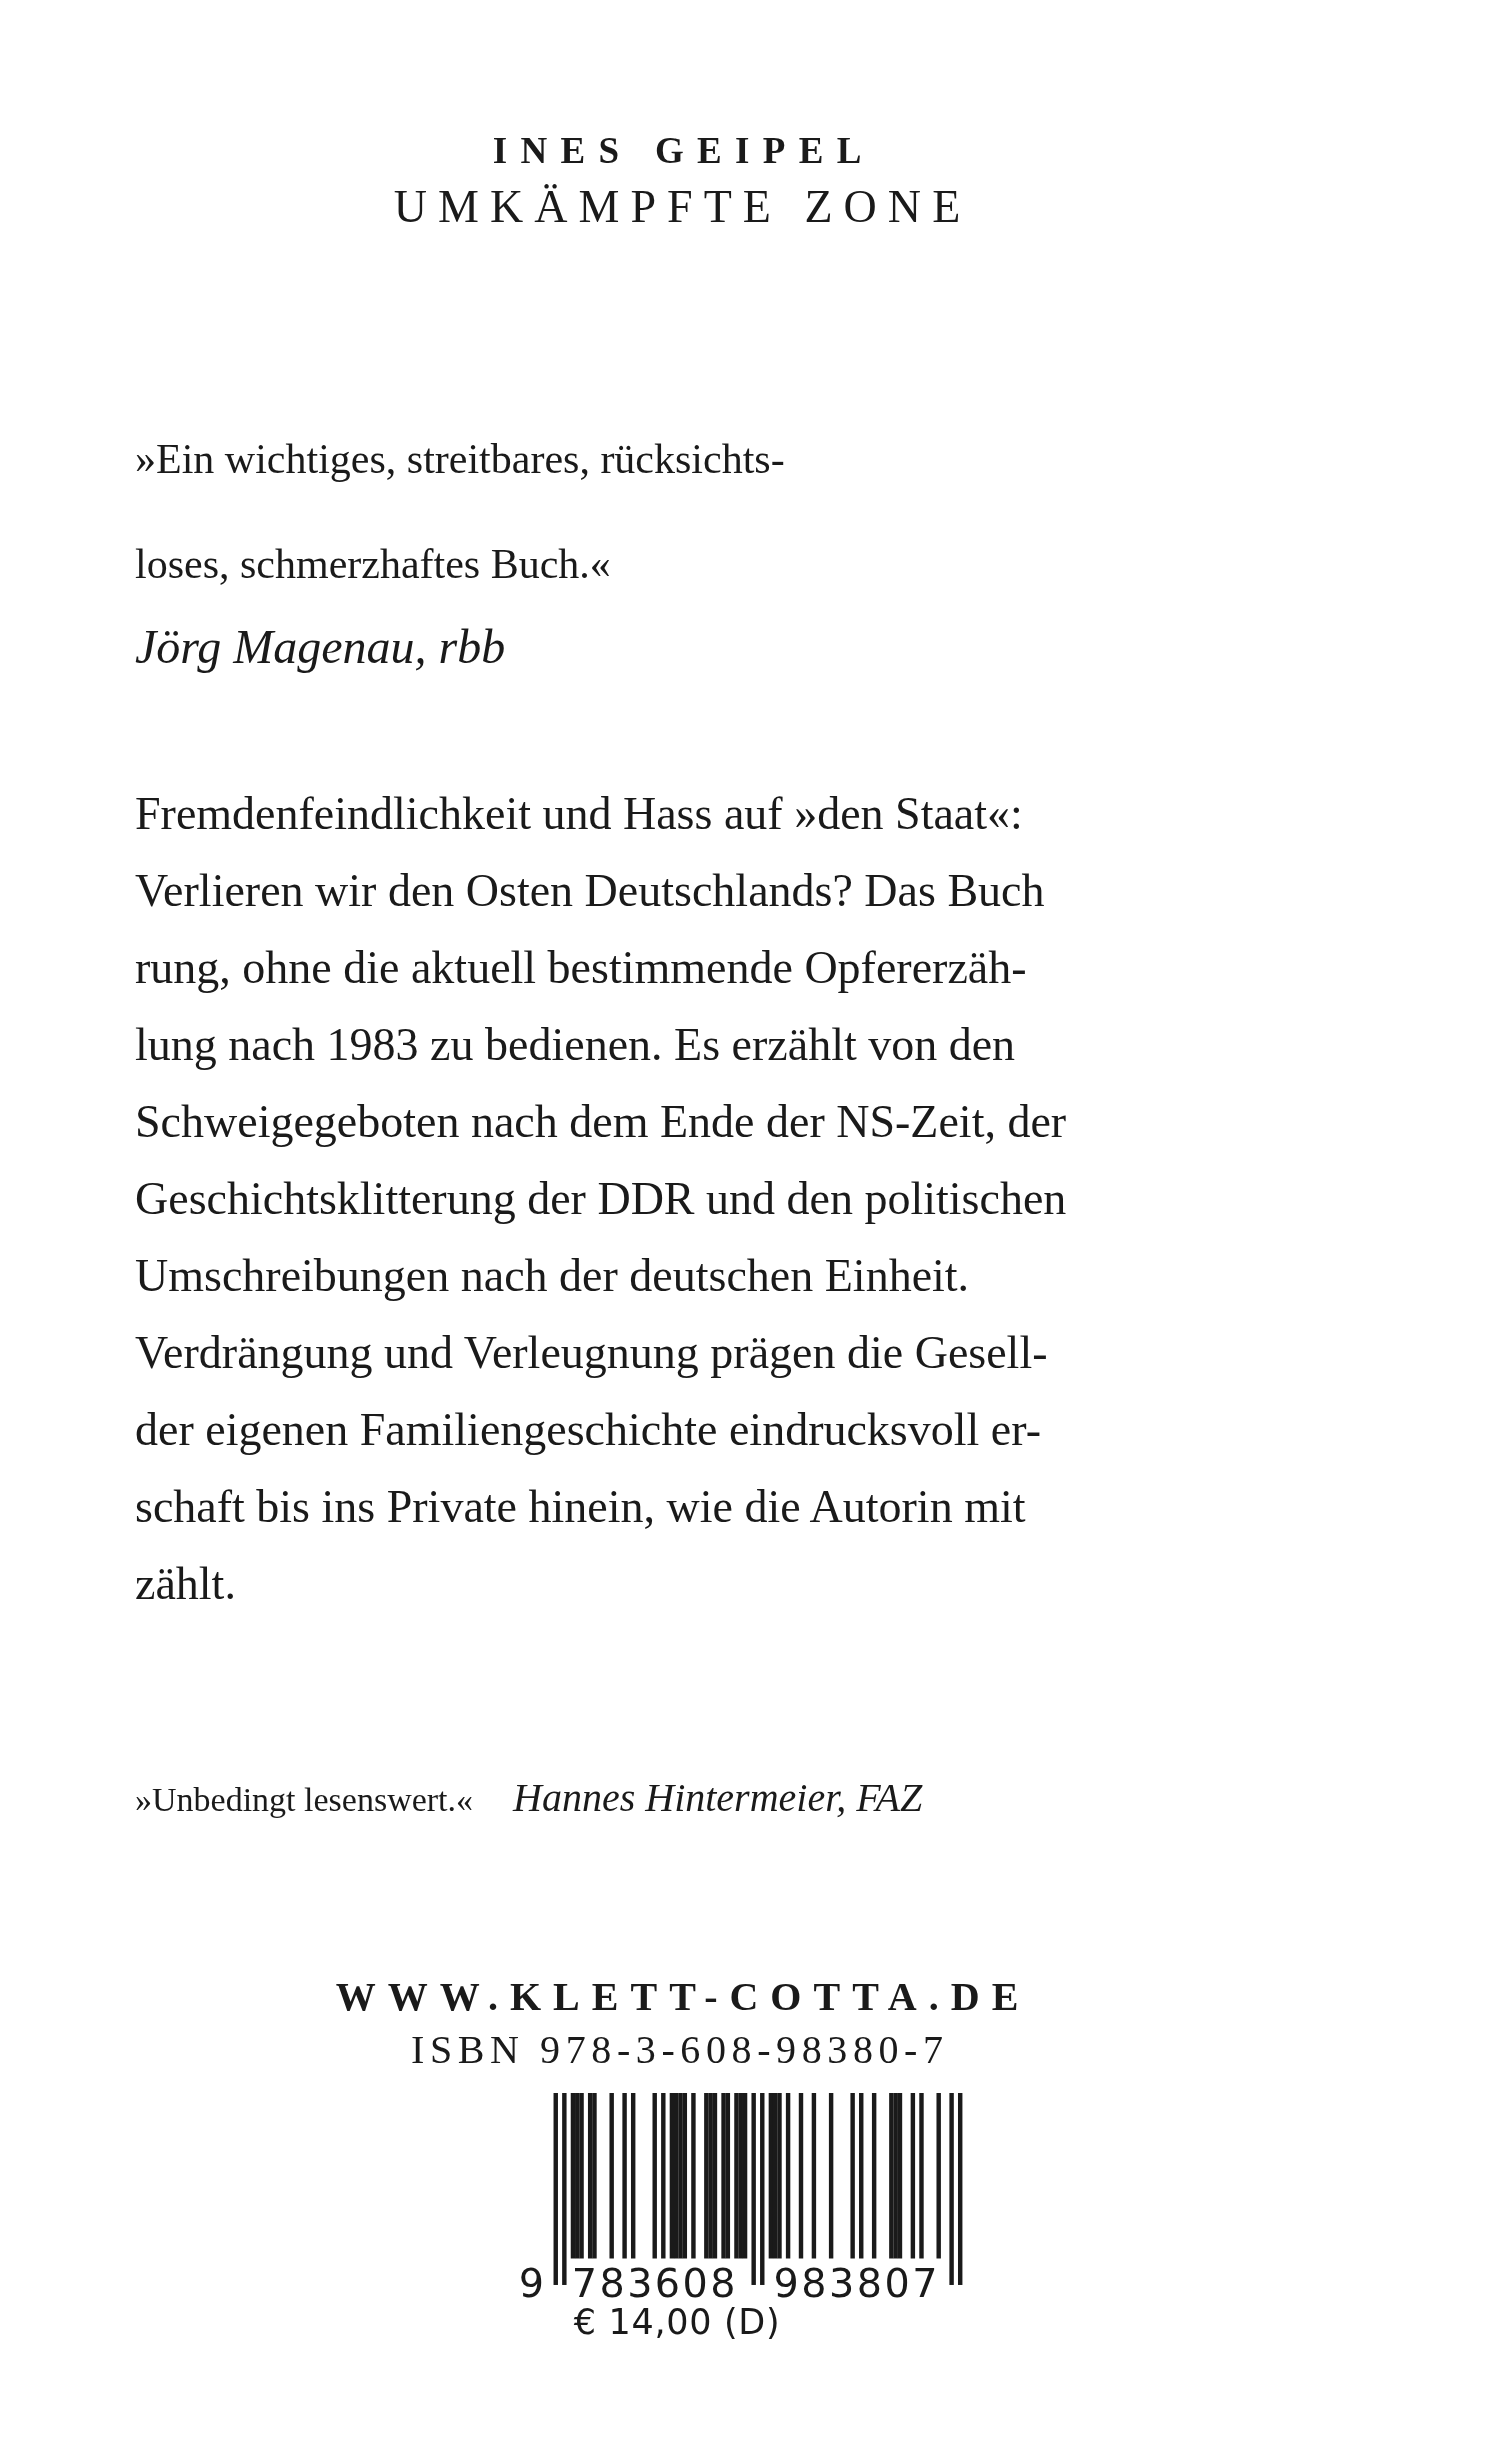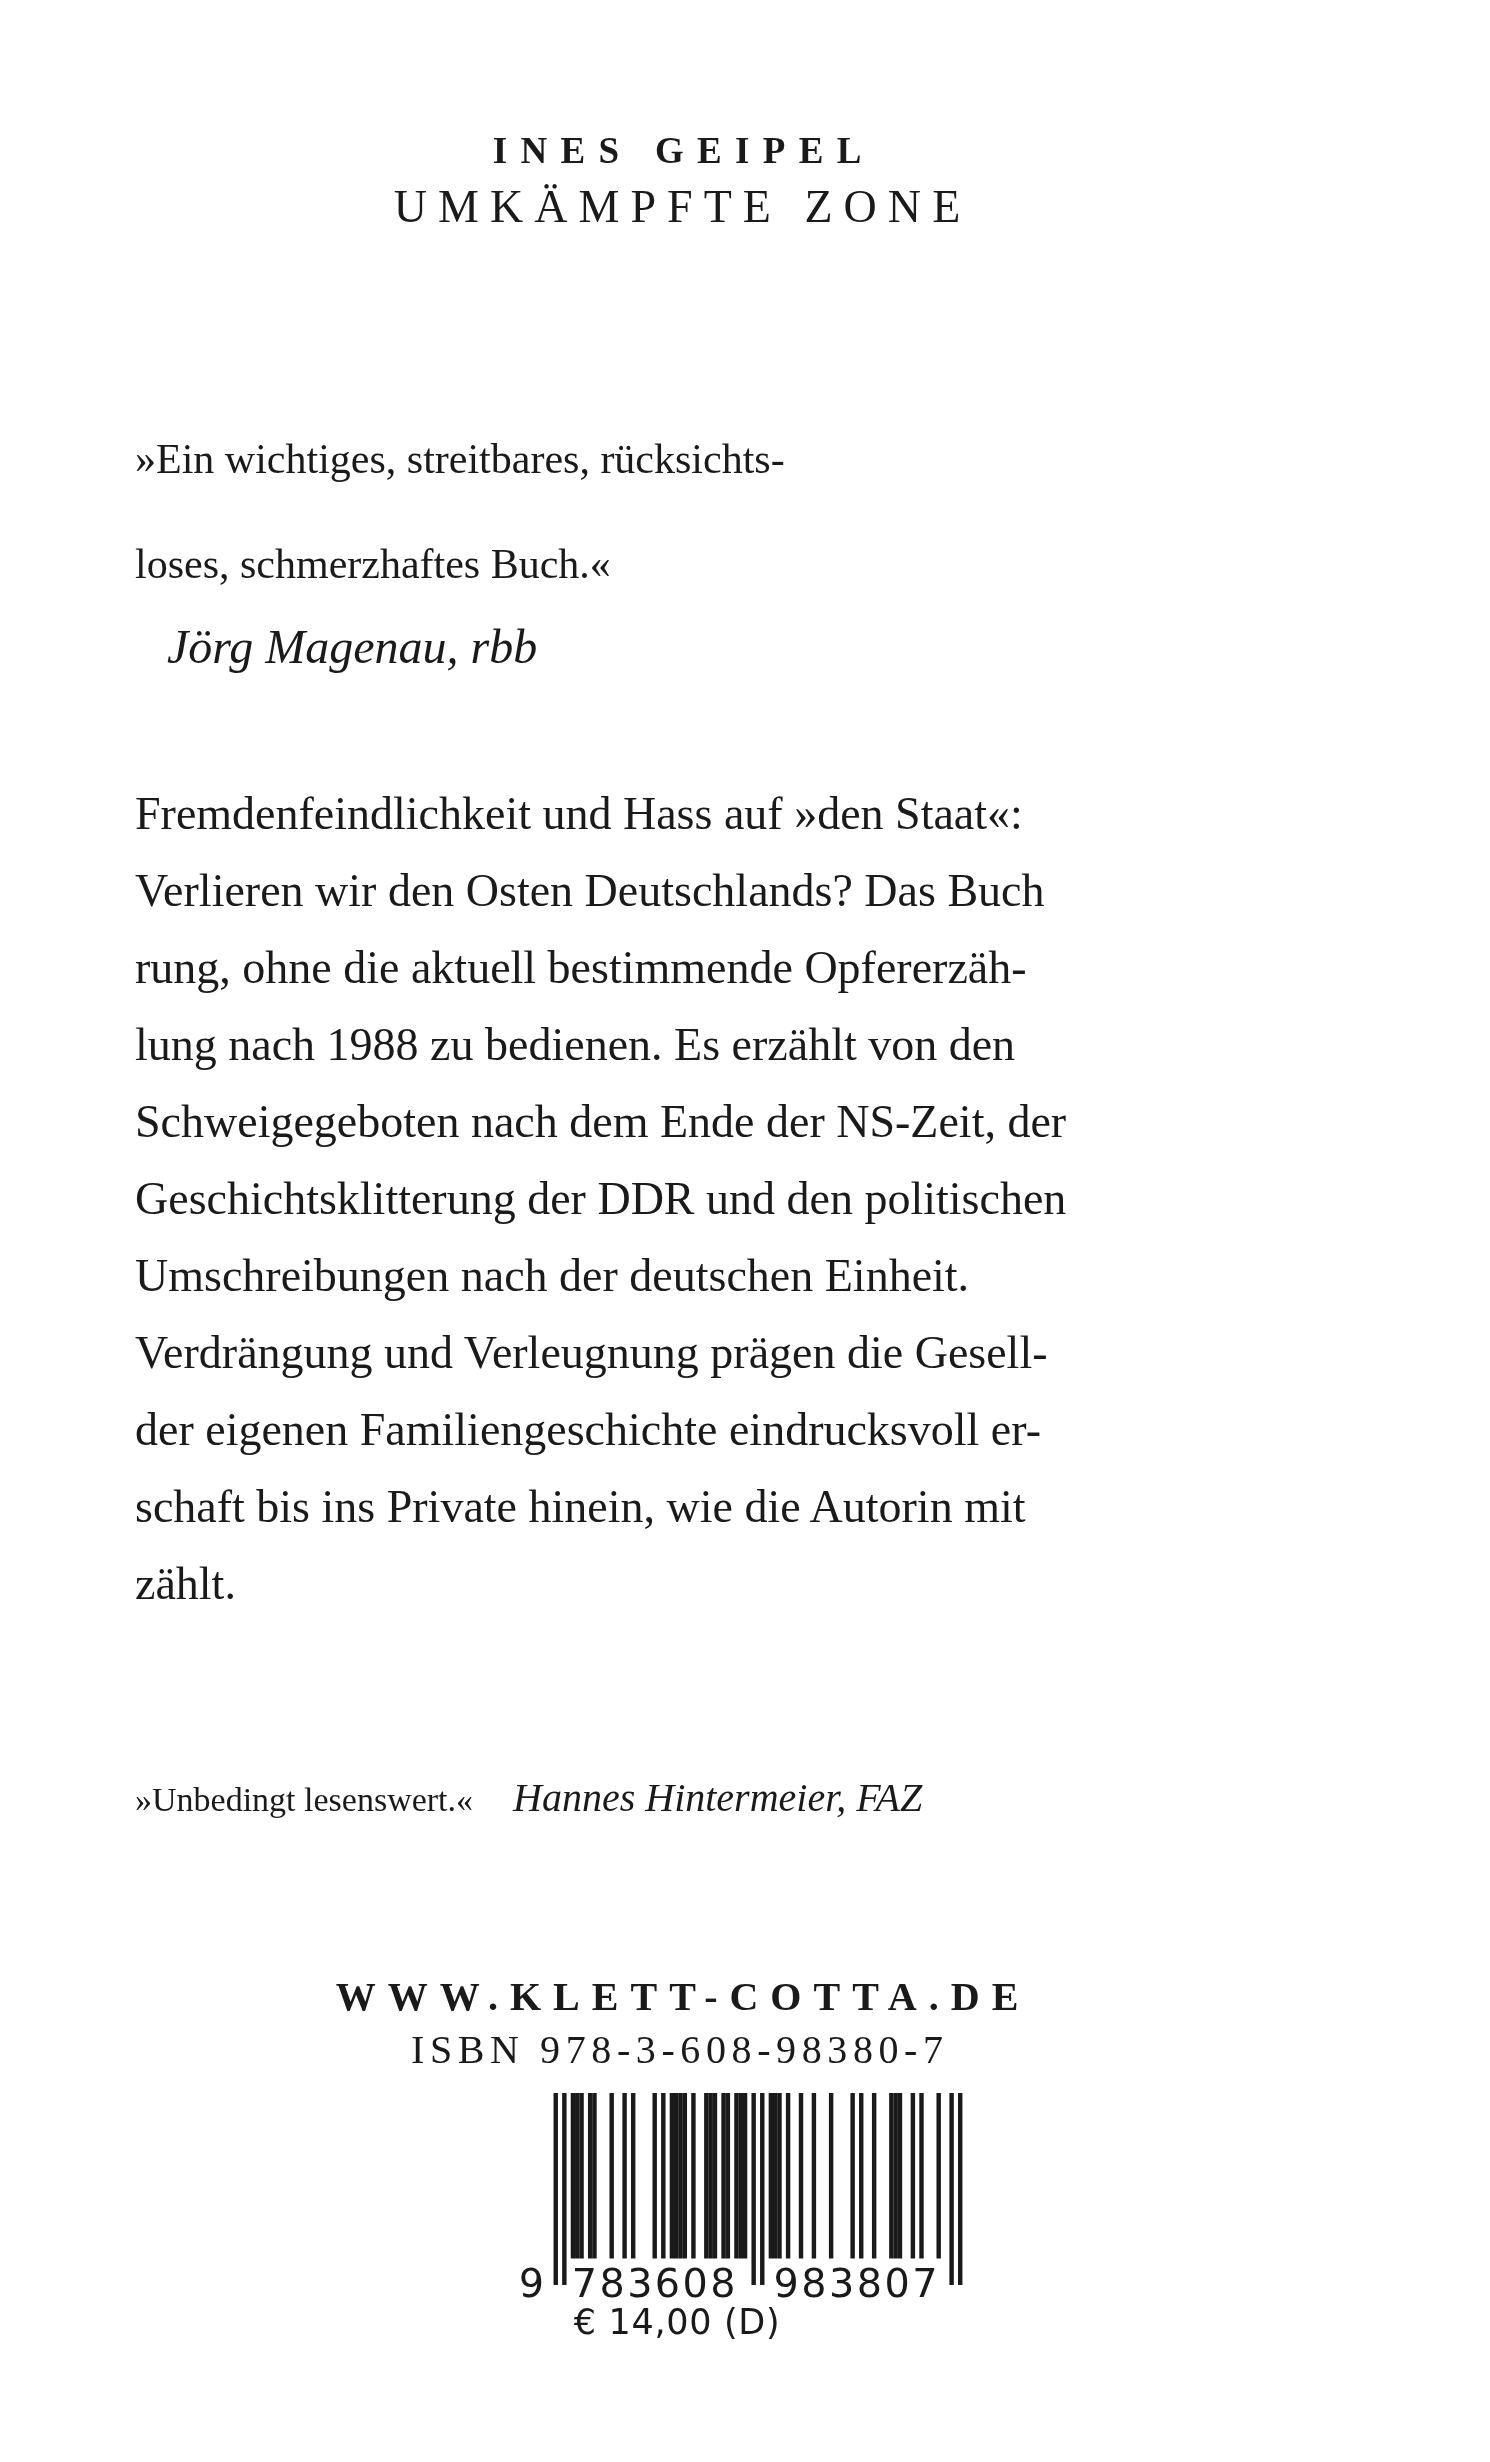--- a/index.html
+++ b/index.html
@@ -20,21 +20,21 @@
     top: 184px; font-size: 46px; font-weight: normal;
     letter-spacing: 0.24em; text-indent: 0.24em; line-height: 1;
   }
 
   .quote {
     position: absolute; top: 407px; left: 135px; right: 99px;
     font-size: 42px; line-height: 105px; white-space: nowrap;
   }
   .quote-attr {
     position: absolute; top: 623px; left: 135px;
-    font-size: 48px; font-style: italic; line-height: 1; margin-left: 32px;
+    font-size: 48px; font-style: italic; line-height: 1;
   }
 
   .blurb {
     position: absolute; top: 775px; left: 135px; right: 83px;
     font-size: 46px; line-height: 77px; white-space: nowrap;
   }
 
   .review {
     position: absolute; top: 1774px; left: 135px; right: 83px;
     white-space: nowrap;
@@ -75,21 +75,21 @@
   <div class="quote">
     <div>»Ein wichtiges, streitbares, rücksichts-</div>
     <div>loses, schmerzhaftes Buch.«</div>
   </div>
   <div class="quote-attr">Jörg Magenau, rbb</div>
 
   <div class="blurb">
     <div>Fremdenfeindlichkeit und Hass auf »den Staat«:</div>
     <div>Verlieren wir den Osten Deutschlands? Das Buch</div>
     <div>rung, ohne die aktuell bestimmende Opfererzäh-</div>
-    <div>lung nach 1988 zu bedienen. Es erzählt von den</div>
+    <div>lung nach 1983 zu bedienen. Es erzählt von den</div>
     <div>Schweigegeboten nach dem Ende der NS-Zeit, der</div>
     <div>Geschichtsklitterung der DDR und den politischen</div>
     <div>Umschreibungen nach der deutschen Einheit.</div>
     <div>Verdrängung und Verleugnung prägen die Gesell-</div>
     <div>der eigenen Familiengeschichte eindrucksvoll er-</div>
     <div>schaft bis ins Private hinein, wie die Autorin mit</div>
     <div>zählt.</div>
   </div>
 
   <div class="review">

